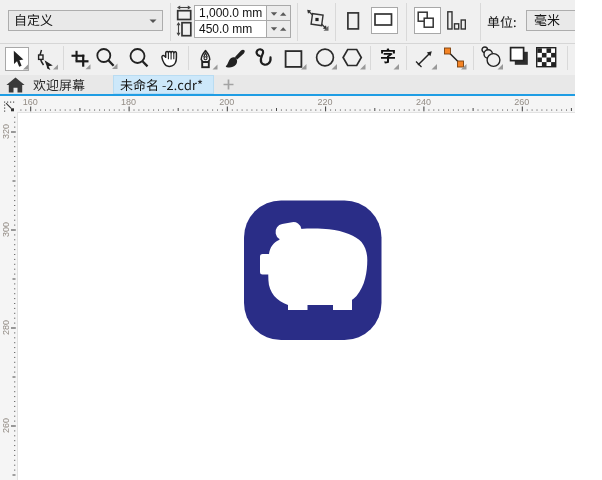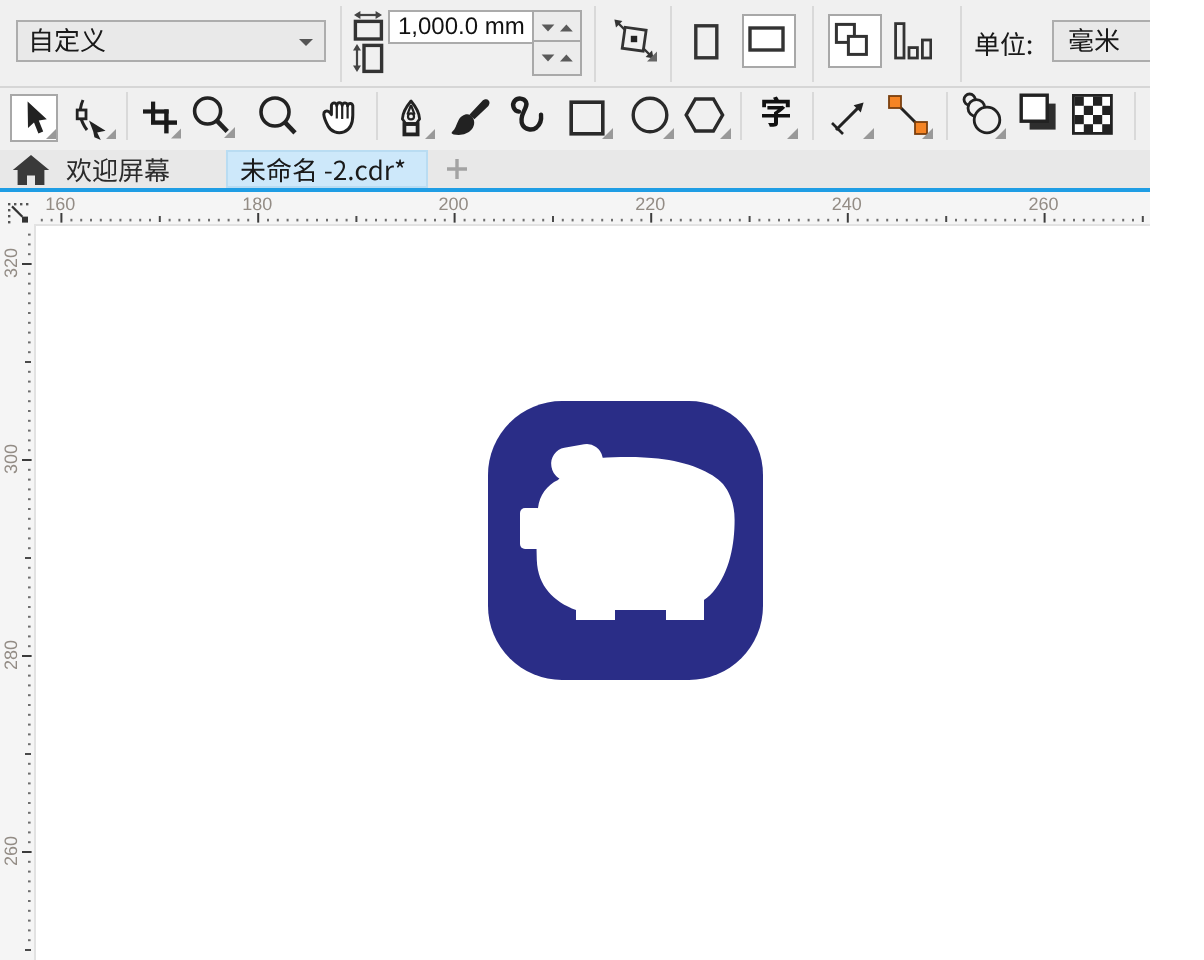--- a/index.html
+++ b/index.html
@@ -31,20 +31,21 @@
 <path d="M2 2.5 H14" stroke="#444" stroke-width="1.1"></path>
       <path d="M1 2.5 l3.2 -2 v4 Z M15 2.5 l-3.2 -2 v4 Z" fill="#444"></path>
 <rect x="1.7" y="5.7" width="13" height="8.8" fill="none" stroke="#333" stroke-width="1.7"></rect>
     </svg>
 <svg class="abs" style="left:176px;top:21px" width="17" height="16">
 <path d="M2.5 2 V14" stroke="#444" stroke-width="1.1"></path>
       <path d="M2.5 1 l-2 3.2 h4 Z M2.5 15 l-2 -3.2 h4 Z" fill="#444"></path>
 <rect x="6" y="1.7" width="8.8" height="13" fill="none" stroke="#333" stroke-width="1.7"></rect>
     </svg>
 <div class="abs" style="left:194px;top:5px;width:71px;height:15px;background:#fff;border:1px solid #ababab;font-size:12px;color:#111;line-height:15px;padding-left:4px">1,000.0 mm</div>
+<div class="abs" style="left:194px;top:20px;width:71px;height:16px;background:#fff;border:1px solid #ababab;font-size:12px;color:#111;line-height:16px;padding-left:4px">450.0 mm</div>
 <div class="abs" style="left:266px;top:5px;width:23px;height:31px;background:#ececec;border:1px solid #a9a9a9"></div>
 <div class="abs" style="left:267px;top:20px;width:23px;height:1px;background:#a9a9a9"></div>
 <svg class="abs" style="left:267px;top:6px" width="23" height="30">
 <path d="M3.8 6.2 h6.4 l-3.2 3.6 Z" fill="#5a5a5a"></path>
       <path d="M13 9.8 h6.4 l-3.2 -3.6 Z" fill="#5a5a5a"></path>
 <path d="M3.8 21.2 h6.4 l-3.2 3.6 Z" fill="#5a5a5a"></path>
       <path d="M13 24.8 h6.4 l-3.2 -3.6 Z" fill="#5a5a5a"></path>
     </svg>
 <div class="sep" style="left:297px;top:3px;height:38px"></div>
 <svg class="abs" style="left:304px;top:7px" width="26" height="26">

